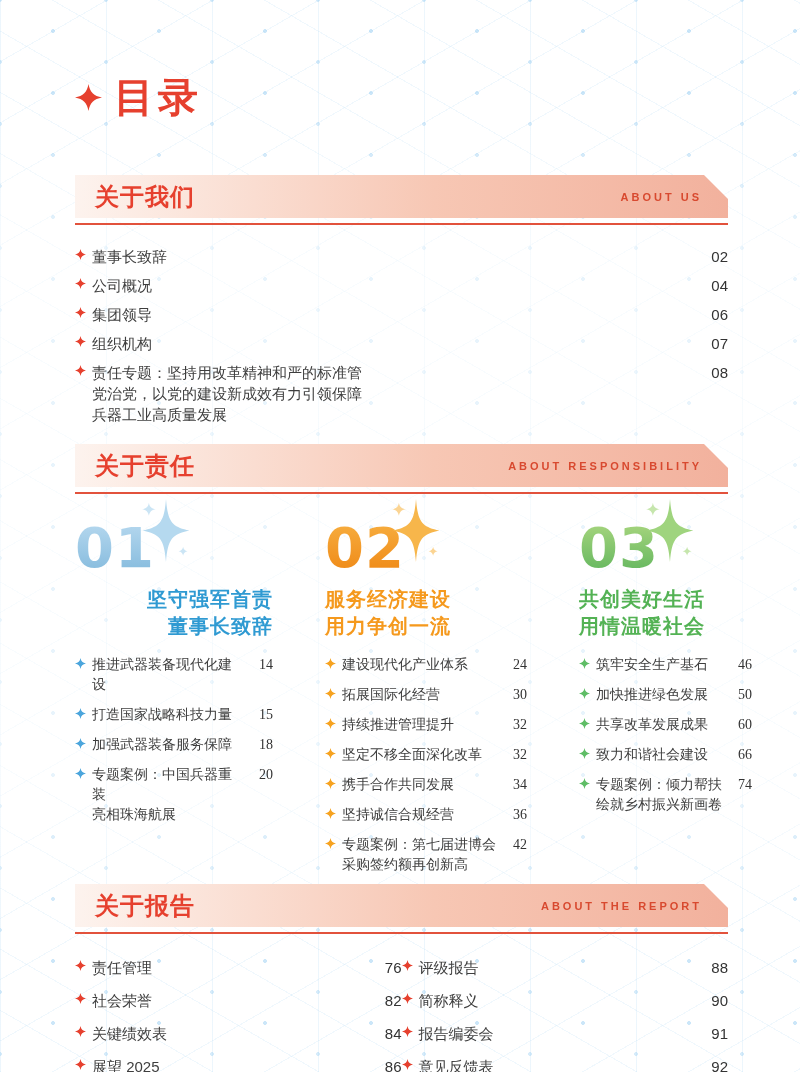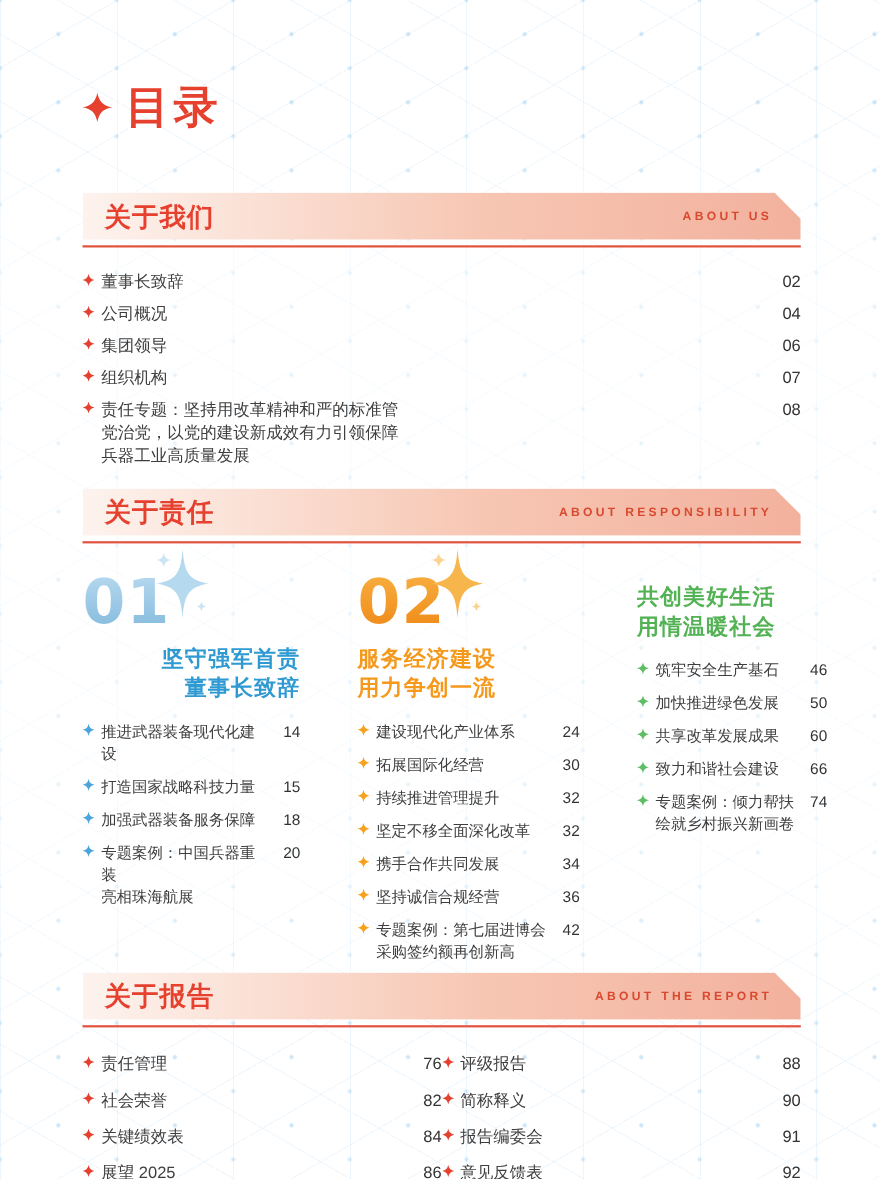--- a/index.html
+++ b/index.html
@@ -67,21 +67,21 @@
   .ch-green .ch-num{color:#7cc36a;}
   @supports ((-webkit-background-clip:text) or (background-clip:text)){
     .ch-blue  .ch-num{background:linear-gradient(180deg,#bcdcf1,#7fb7db);-webkit-background-clip:text;background-clip:text;color:transparent;}
     .ch-orange .ch-num{background:linear-gradient(180deg,#f8b244,#ee8512);-webkit-background-clip:text;background-clip:text;color:transparent;}
     .ch-green .ch-num{background:linear-gradient(180deg,#b0d982,#5bb35b);-webkit-background-clip:text;background-clip:text;color:transparent;}
   }
   .ch-title{margin-top:10px;font-size:20px;font-weight:bold;line-height:27px;letter-spacing:1px;}
   .ch-blue  .ch-title{color:#2f9ad2;text-align:right;}
   .ch-orange .ch-title{color:#f5991d;}
   .ch-green .ch-title{color:#53b254;}
-  .ch-list{margin-top:10px;}
+  .ch-list{margin-top:10px;font-family:Liberation Serif, serif;}
   .ch-list .row{font-size:14px;padding:5px 0;}
   .ch-list .row-text{line-height:20px;}
   .ch-list .row-page{line-height:20px;text-align:right;}
   .ch-blue  .spark{color:#4ba5dc;}
   .ch-orange .spark{color:#f6a21f;}
   .ch-green .spark{color:#5fbd66;}
 
   
   .report-grid{display:grid;grid-template-columns:1fr 1fr;margin-top:17px;}
   .report-grid .row{padding:6px 0;}
@@ -339,20 +339,30 @@
           <span class="row-text">
             <span class="ln">专题案例：第七届进博会</span>
             <span class="ln">采购签约额再创新高</span>
           </span>
           <span class="row-page">42</span>
         </div>
       </div>
     </div>
 
     <div class="ch ch-green">
+      <span class="ch-numwrap">
+        <span class="ch-num">03</span>
+        <span class="ch-spark">
+          <svg width="54" height="70" viewBox="0 0 120 150">
+            <path d="M60 4C64 56 74 66 112 74 74 82 64 92 60 144 56 92 46 82 8 74 46 66 56 56 60 4Z" fill="#9fd47e"></path>
+            <path d="M22 12C23.5 21 28 25 37 26.5 28 28 23.5 32.5 22 41 20.5 32.5 16 28 7 26.5 16 25 20.5 21 22 12Z" fill="#c6e6ad"></path>
+            <path d="M98 110C99 116 102 119 108 120 102 121 99 124 98 130 97 124 94 121 88 120 94 119 97 116 98 110Z" fill="#c6e6ad"></path>
+          </svg>
+        </span>
+      </span>
       <div class="ch-title">
         <span class="ln">共创美好生活</span>
         <span class="ln">用情温暖社会</span>
       </div>
       <div class="ch-list">
         <div class="row">
           <span class="spark">
               <svg width="11" height="11" viewBox="0 0 24 24">
                 <path d="M12 0C13.2 7.2 16.8 10.8 24 12 16.8 13.2 13.2 16.8 12 24 10.8 16.8 7.2 13.2 0 12 7.2 10.8 10.8 7.2 12 0Z" fill="currentColor"></path>
               </svg>

